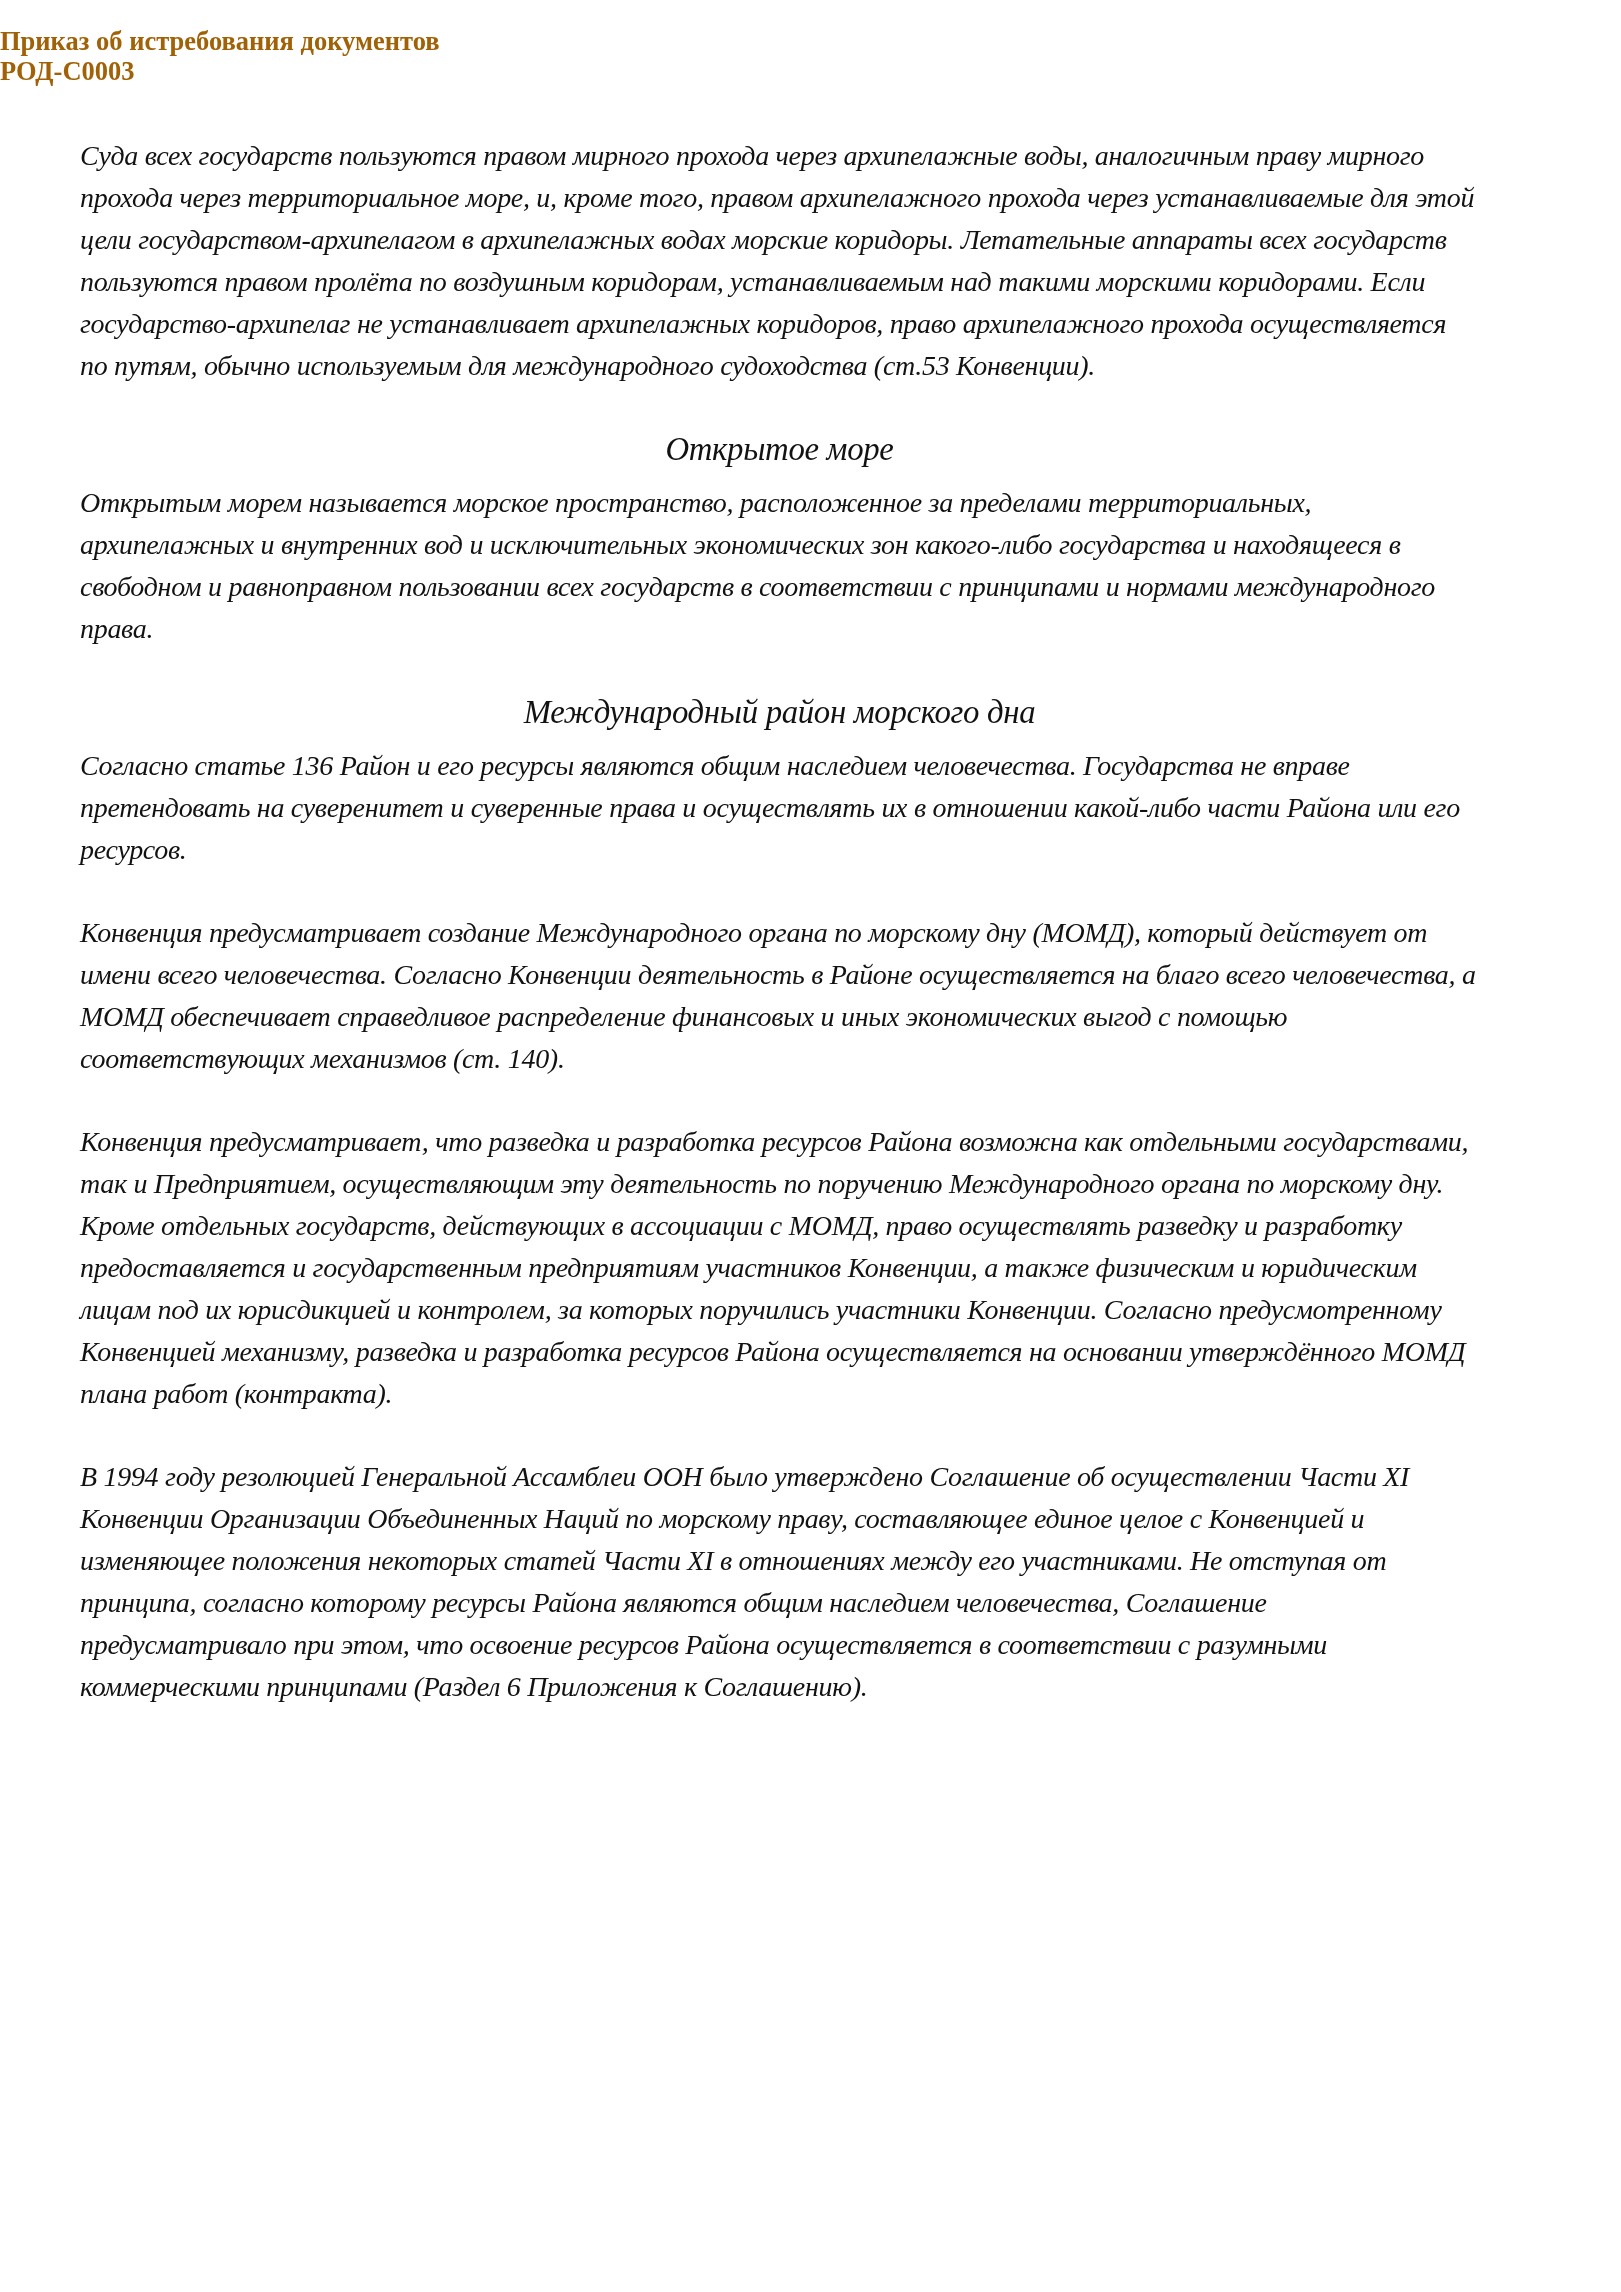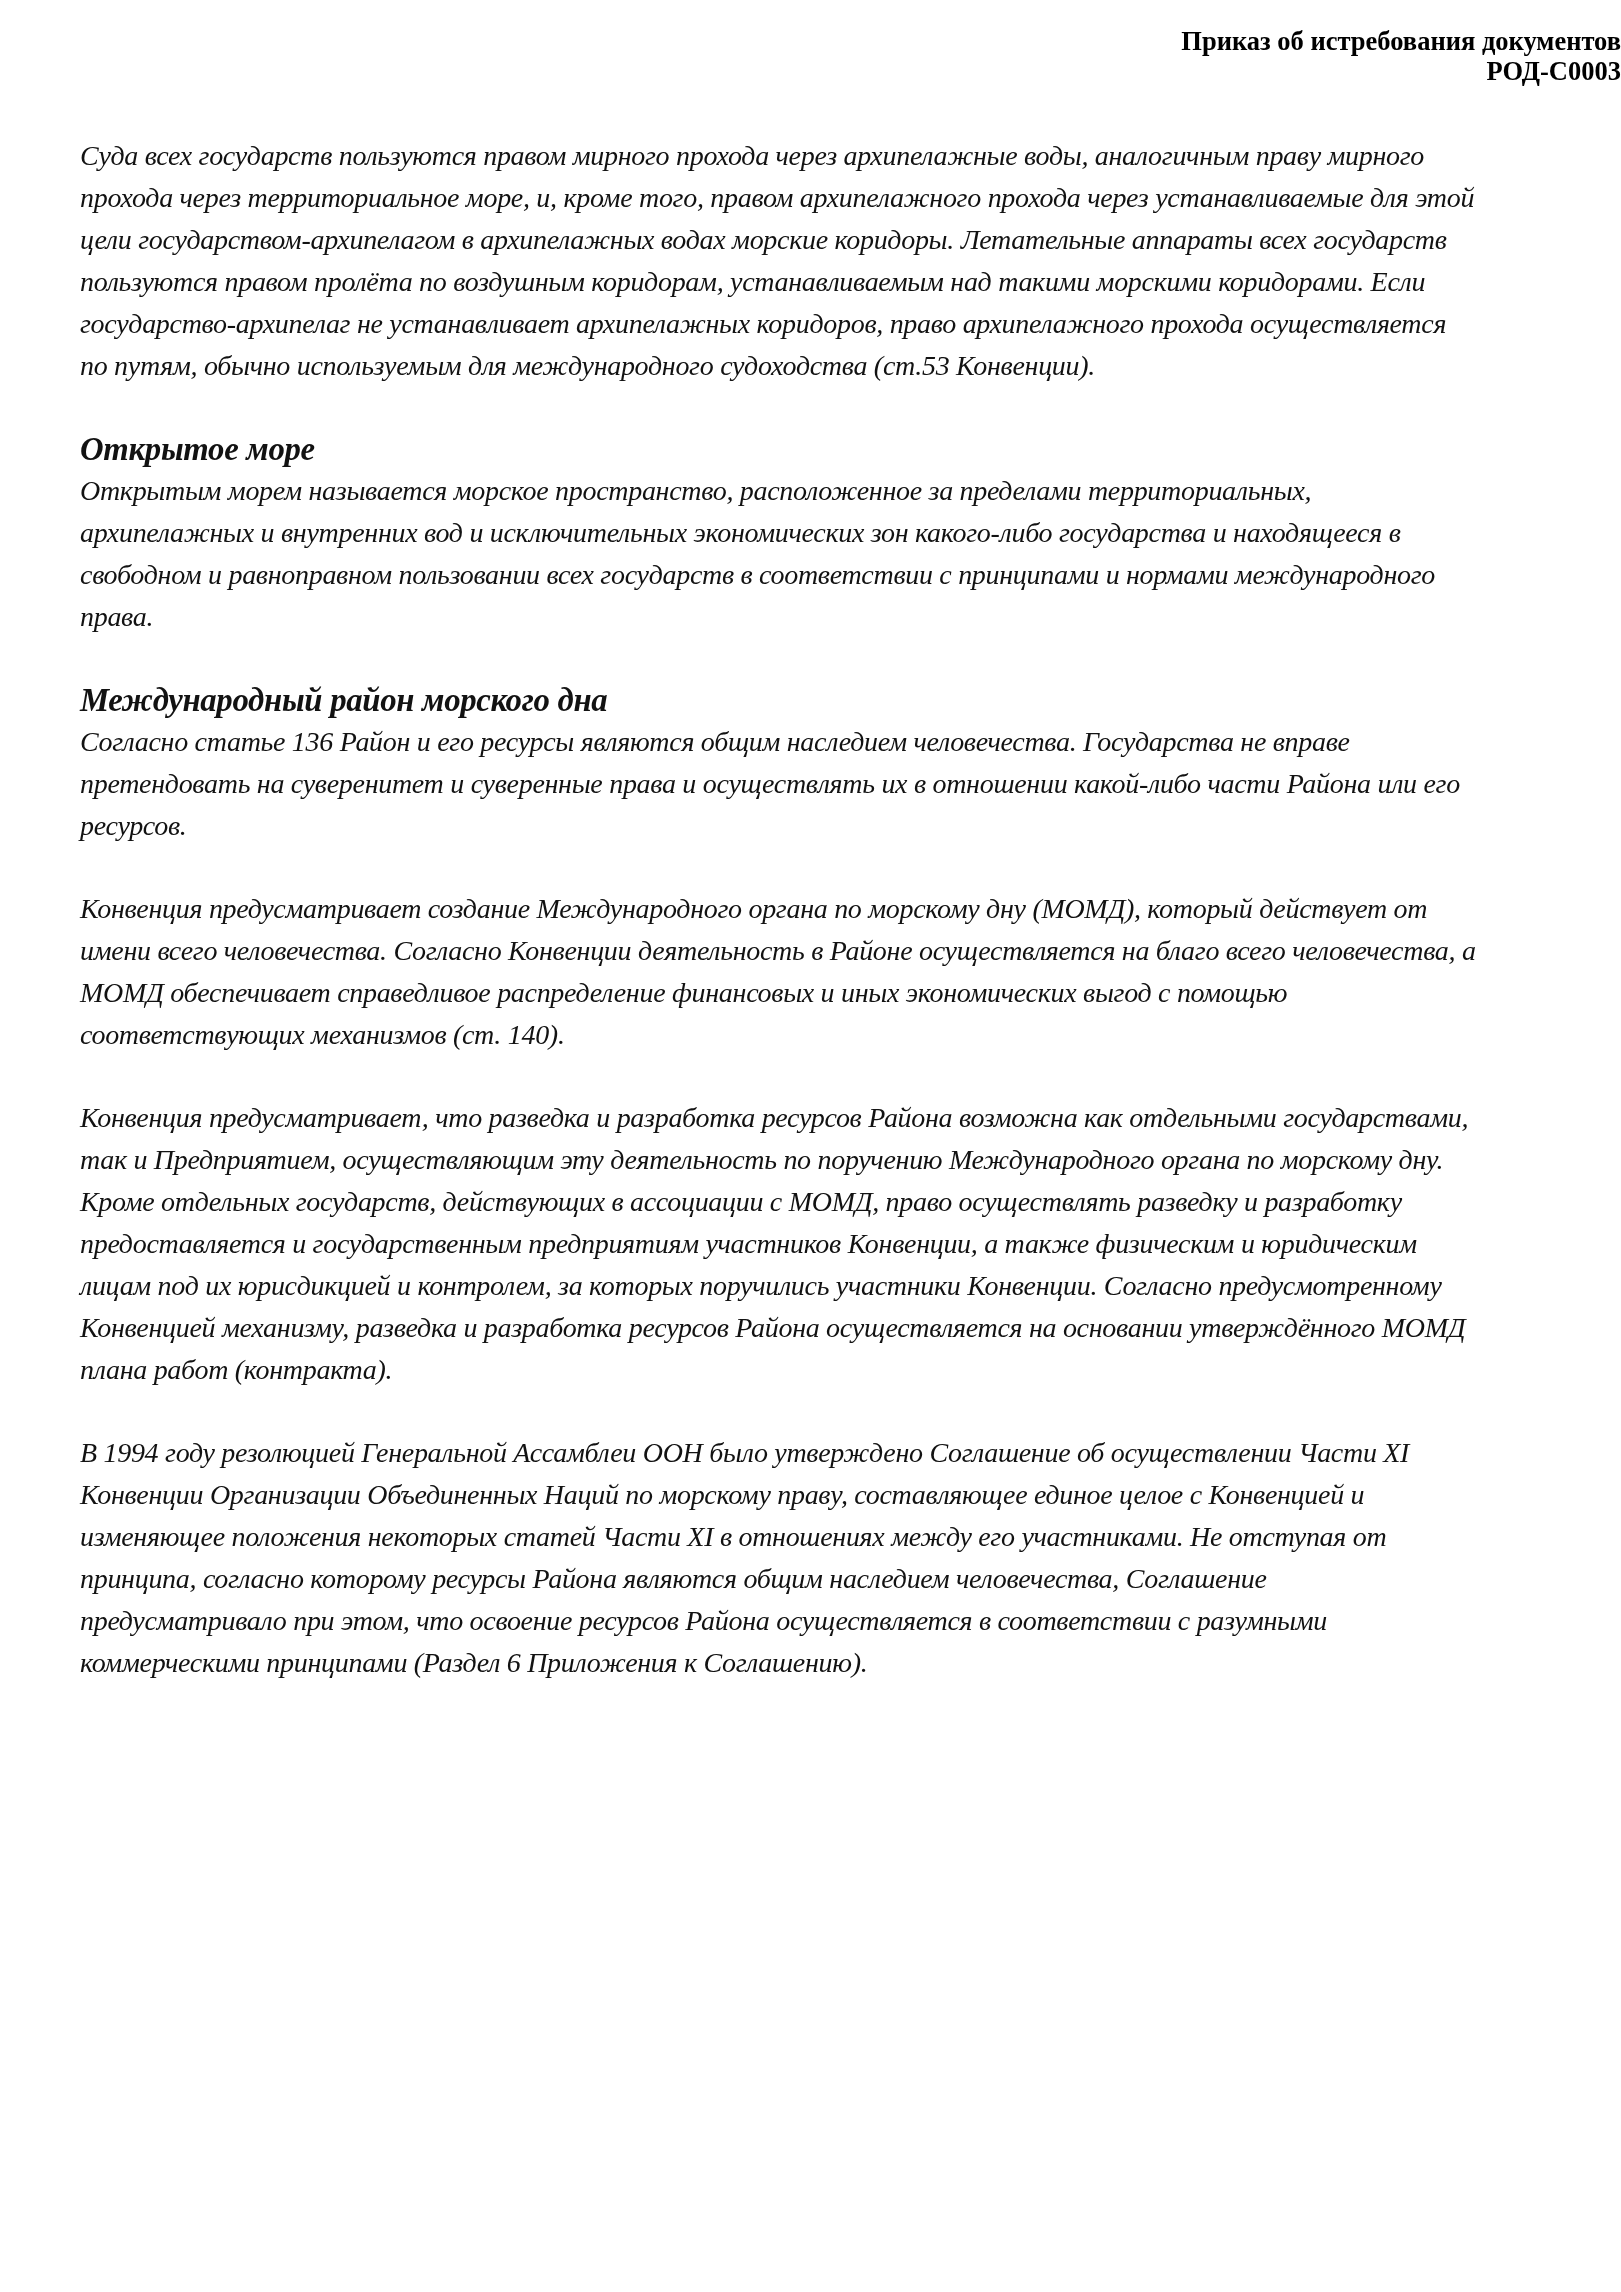--- a/index.html
+++ b/index.html
@@ -13,46 +13,47 @@
     height: 2293px;
     margin: 0 auto;
     background: #ffffff;
     font-family: "Liberation Serif", "DejaVu Serif", serif;
     color: #121212;
     overflow: hidden;
     box-sizing: border-box;
   }
   .doc-header {
     padding-top: 25.5px;
-    text-align: right;
+    text-align: left;
     font-weight: bold;
     font-style: normal;
     font-size: 26.5px;
     line-height: 30px;
-    color: #000000;
+    color: #a16207;
   }
   .doc-header div {
     white-space: nowrap;
   }
   .doc-body {
     box-sizing: border-box;
     padding: 49px 142px 0 80px;
     font-style: italic;
     font-size: 28px;
     line-height: 42px;
     letter-spacing: -0.3px;
     text-align: left;
   }
   .para {
     margin: 0 0 41px 0;
   }
   .section-heading {
-    font-weight: bold;
+    font-weight: normal;
     font-style: italic;
-    margin: 0;
+    margin: 12px;
+    text-align: center;
   }
   .section .para:last-child {
     margin-bottom: 41px;
   }
 </style>
 </head>
 <body>
 
 <div class="page">
 

